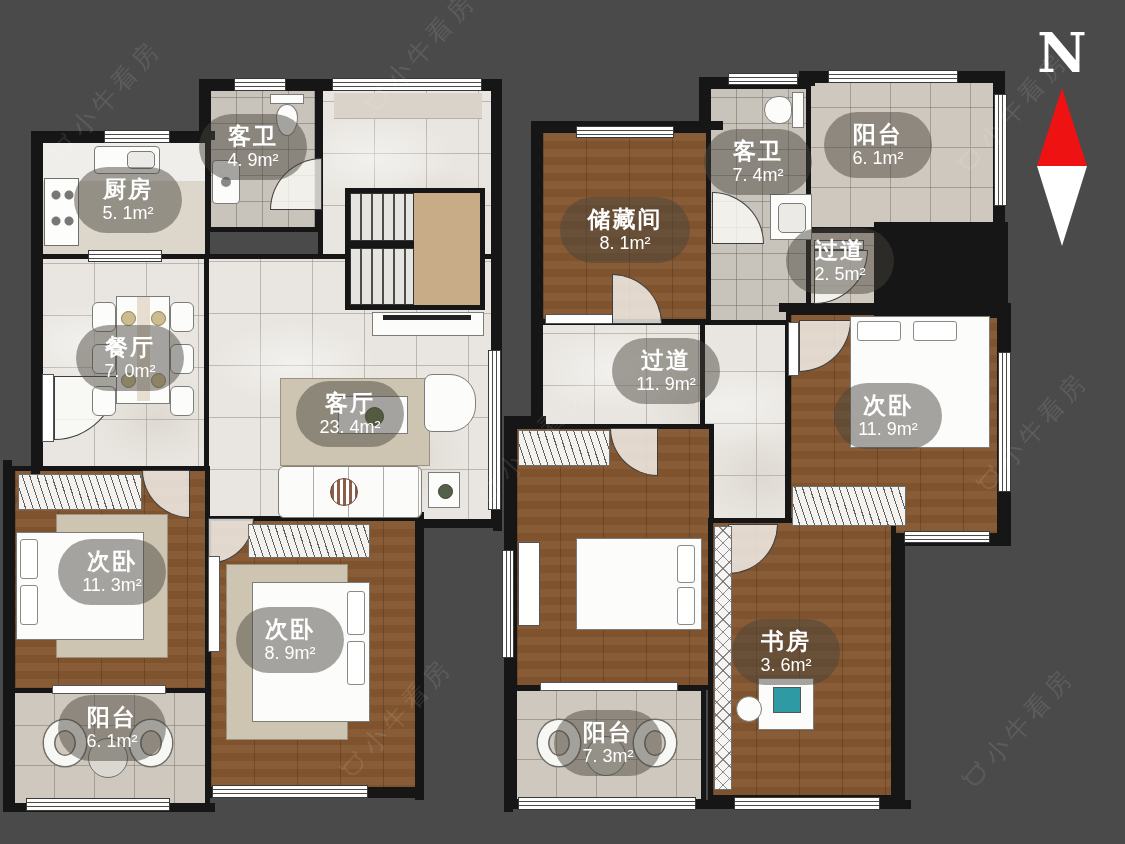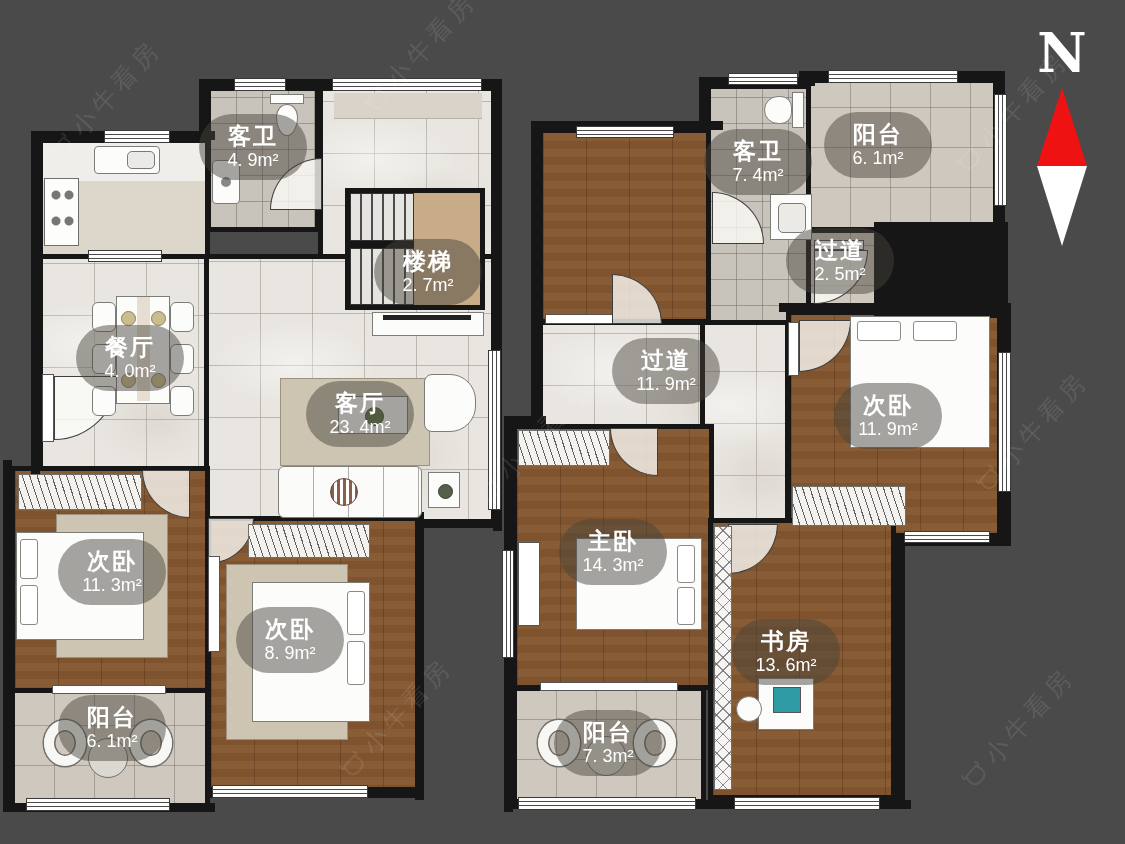--- a/index.html
+++ b/index.html
@@ -244,72 +244,72 @@
   </div>
   <div class="white" style="left:736px;top:696px;width:26px;height:26px;border-radius:50%"></div>
   <div class="chairc" style="left:538px;top:720px;width:42px;height:46px"></div>
   <div class="chairc" style="left:634px;top:720px;width:42px;height:46px"></div>
   <div class="rtable" style="left:586px;top:736px;width:40px;height:40px"></div>
 
   <div class="pill" style="left:253px;top:147px">
     <span class="nm">客卫</span>
     <span class="ar">4. 9m²</span>
   </div>
-  <div class="pill" style="left:428px;top:272px">
-    <span class="nm">楼梯</span>
-    <span class="ar">2. 7m²</span>
+  <div class="pill" style="left:128px;top:200px">
+    <span class="nm">厨房</span>
+    <span class="ar">5. 1m²</span>
   </div>
   <div class="pill" style="left:130px;top:358px">
     <span class="nm">餐厅</span>
-    <span class="ar">4. 0m²</span>
-  </div>
-  <div class="pill" style="left:360px;top:414px">
+    <span class="ar">7. 0m²</span>
+  </div>
+  <div class="pill" style="left:350px;top:414px">
     <span class="nm">客厅</span>
     <span class="ar">23. 4m²</span>
   </div>
   <div class="pill" style="left:112px;top:572px">
     <span class="nm">次卧</span>
     <span class="ar">11. 3m²</span>
   </div>
   <div class="pill" style="left:290px;top:640px">
     <span class="nm">次卧</span>
     <span class="ar">8. 9m²</span>
   </div>
   <div class="pill" style="left:112px;top:728px">
     <span class="nm">阳台</span>
     <span class="ar">6. 1m²</span>
   </div>
 
+  <div class="pill wide" style="left:625px;top:230px">
+    <span class="nm">储藏间</span>
+    <span class="ar">8. 1m²</span>
+  </div>
   <div class="pill" style="left:758px;top:162px">
     <span class="nm">客卫</span>
     <span class="ar">7. 4m²</span>
   </div>
   <div class="pill" style="left:878px;top:145px">
     <span class="nm">阳台</span>
     <span class="ar">6. 1m²</span>
   </div>
   <div class="pill" style="left:840px;top:261px">
     <span class="nm">过道</span>
     <span class="ar">2. 5m²</span>
   </div>
   <div class="pill" style="left:666px;top:371px">
     <span class="nm">过道</span>
     <span class="ar">11. 9m²</span>
   </div>
   <div class="pill" style="left:888px;top:416px">
     <span class="nm">次卧</span>
     <span class="ar">11. 9m²</span>
   </div>
-  <div class="pill" style="left:613px;top:552px">
-    <span class="nm">主卧</span>
-    <span class="ar">14. 3m²</span>
-  </div>
   <div class="pill" style="left:786px;top:652px">
     <span class="nm">书房</span>
-    <span class="ar">13. 6m²</span>
+    <span class="ar">3. 6m²</span>
   </div>
   <div class="pill" style="left:608px;top:743px">
     <span class="nm">阳台</span>
     <span class="ar">7. 3m²</span>
   </div>
 
   <div class="compass">
     <div class="nletter">N</div>
     <div class="tri tri-up"></div>
     <div class="tri tri-dn"></div>

